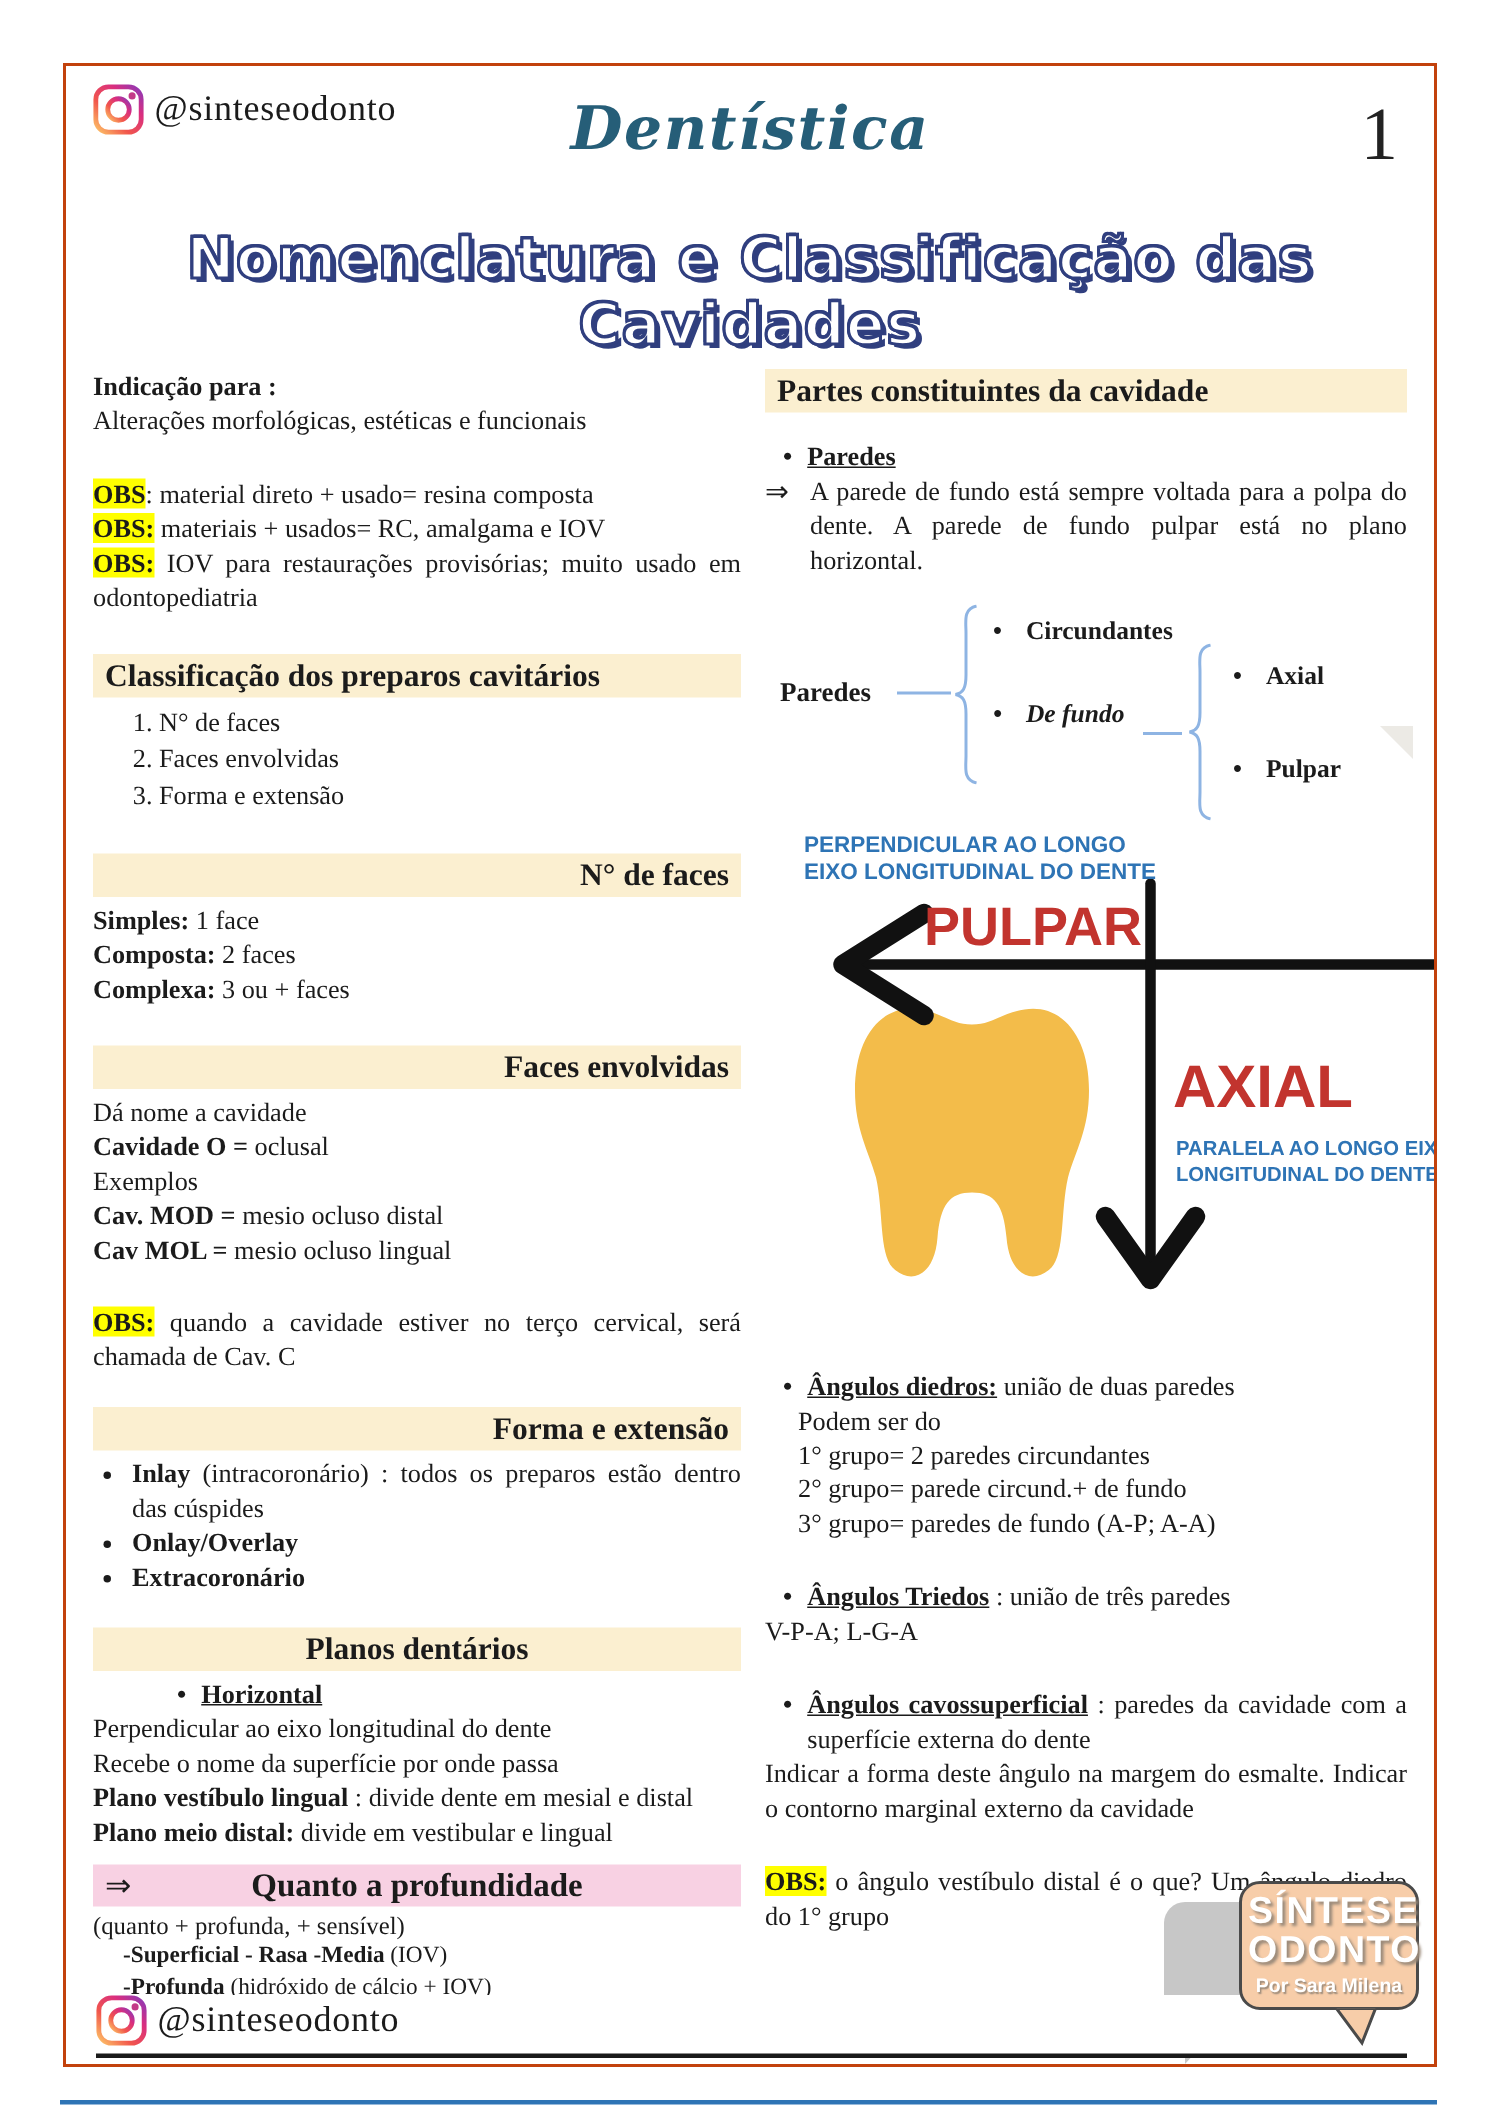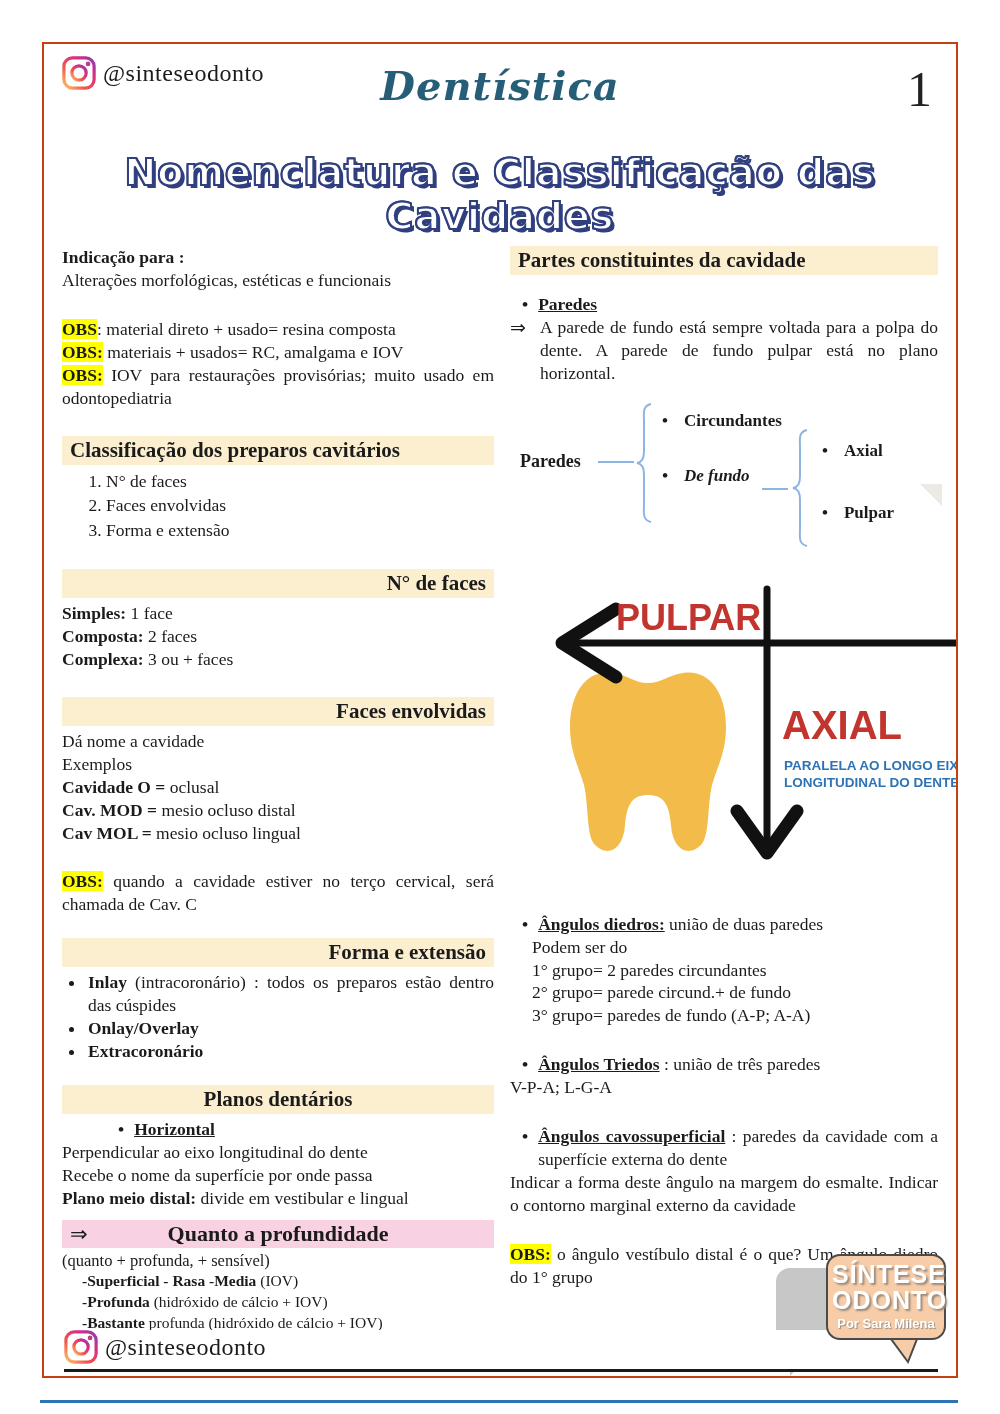--- a/index.html
+++ b/index.html
@@ -157,41 +157,42 @@
         <li>Forma e extensão</li>
       </ol>
 
       <div class="h-cream h-right mt26">N° de faces</div>
       <p><b>Simples:</b><span> 1 face</span></p>
       <p><b>Composta:</b><span> 2 faces</span></p>
       <p><b>Complexa:</b><span> 3 ou + faces</span></p>
 
       <div class="h-cream h-right mt26">Faces envolvidas</div>
       <p>Dá nome a cavidade</p>
+      <p><b>Cavidade O =</b><span> oclusal</span></p>
       <p>Exemplos</p>
-      <p><b>Cavidade O =</b><span> oclusal</span></p>
       <p><b>Cav. MOD =</b><span> mesio ocluso distal</span></p>
       <p><b>Cav MOL =</b><span> mesio ocluso lingual</span></p>
 
       <p class="just mt26"><span class="hl">OBS:</span><span> quando a cavidade estiver no terço cervical, será chamada de Cav. C</span></p>
 
       <div class="h-cream h-right mt22">Forma e extensão</div>
       <ul class="disc">
         <li><b>Inlay</b><span> (intracoronário) : todos os preparos estão dentro das cúspides</span></li>
         <li><b>Onlay/Overlay</b></li>
         <li><b>Extracoronário</b></li>
       </ul>
 
       <div class="h-cream h-center mt22">Planos dentários</div>
       <p class="bullet-line" style="margin-left:44px;">
           <span class="dot">•</span>
           <span class="bt">Horizontal</span>
         </p>
       <p>Perpendicular ao eixo longitudinal do dente</p>
       <p>Recebe o nome da superfície por onde passa</p>
+      <p class="just"><b>Plano vestíbulo lingual</b><span> : divide dente em mesial e distal</span></p>
       <p class="just"><b>Plano meio distal:</b><span> divide em vestibular e lingual</span></p>
 
       <div class="h-pink">
         <span class="arr">⇒</span>
         <span>Quanto a profundidade</span>
       </div>
       <p style="font-size:16.5px;">(quanto + profunda, + sensível)</p>
       <div class="small-items">
         <p class="line"><b>-Superficial  - Rasa  -Media</b><span> (IOV)</span></p>
         <p class="line"><b>-Profunda</b><span> (hidróxido de cálcio + IOV)</span></p>
@@ -228,20 +229,21 @@
       </div>
 
       <div class="tooth-diagram">
         <svg class="td-svg" width="450" height="330" viewBox="0 0 450 330">
           <path d="M60,172 C60,136 78,114 103,118 C118,120 124,128 138,128 C152,128 158,120 173,118 C198,114 216,136 216,172 C216,198 207,212 202,230 C197,252 200,280 191,290 C179,302 163,296 161,270 C159,248 153,240 138,240 C123,240 117,248 115,270 C113,296 97,302 85,290 C76,280 79,252 74,230 C69,212 60,198 60,172 Z" fill="#F3BC4A"></path>
           <path d="M52,88 H446" stroke="#111111" stroke-width="7" stroke-linecap="round"></path>
           <path d="M106,54 L52,88 L106,122" fill="none" stroke="#111111" stroke-width="13" stroke-linecap="round" stroke-linejoin="round"></path>
           <path d="M257,34 V294" stroke="#111111" stroke-width="7" stroke-linecap="round"></path>
           <path d="M227,256 L257,298 L287,256" fill="none" stroke="#111111" stroke-width="13" stroke-linecap="round" stroke-linejoin="round"></path>
         </svg>
+        <div class="td-toplabel">PERPENDICULAR AO LONGO EIXO LONGITUDINAL DO DENTE</div>
         <div class="td-pulpar">PULPAR</div>
         <div class="td-axial">AXIAL</div>
         <div class="td-sublabel">PARALELA AO LONGO EIXO LONGITUDINAL DO DENTE</div>
       </div>
 
       <p class="bullet-line">
           <span class="dot">•</span>
           <span><span class="bt">Ângulos diedros:</span><span> união de duas paredes</span></span>
         </p>
       <div class="sub22">

